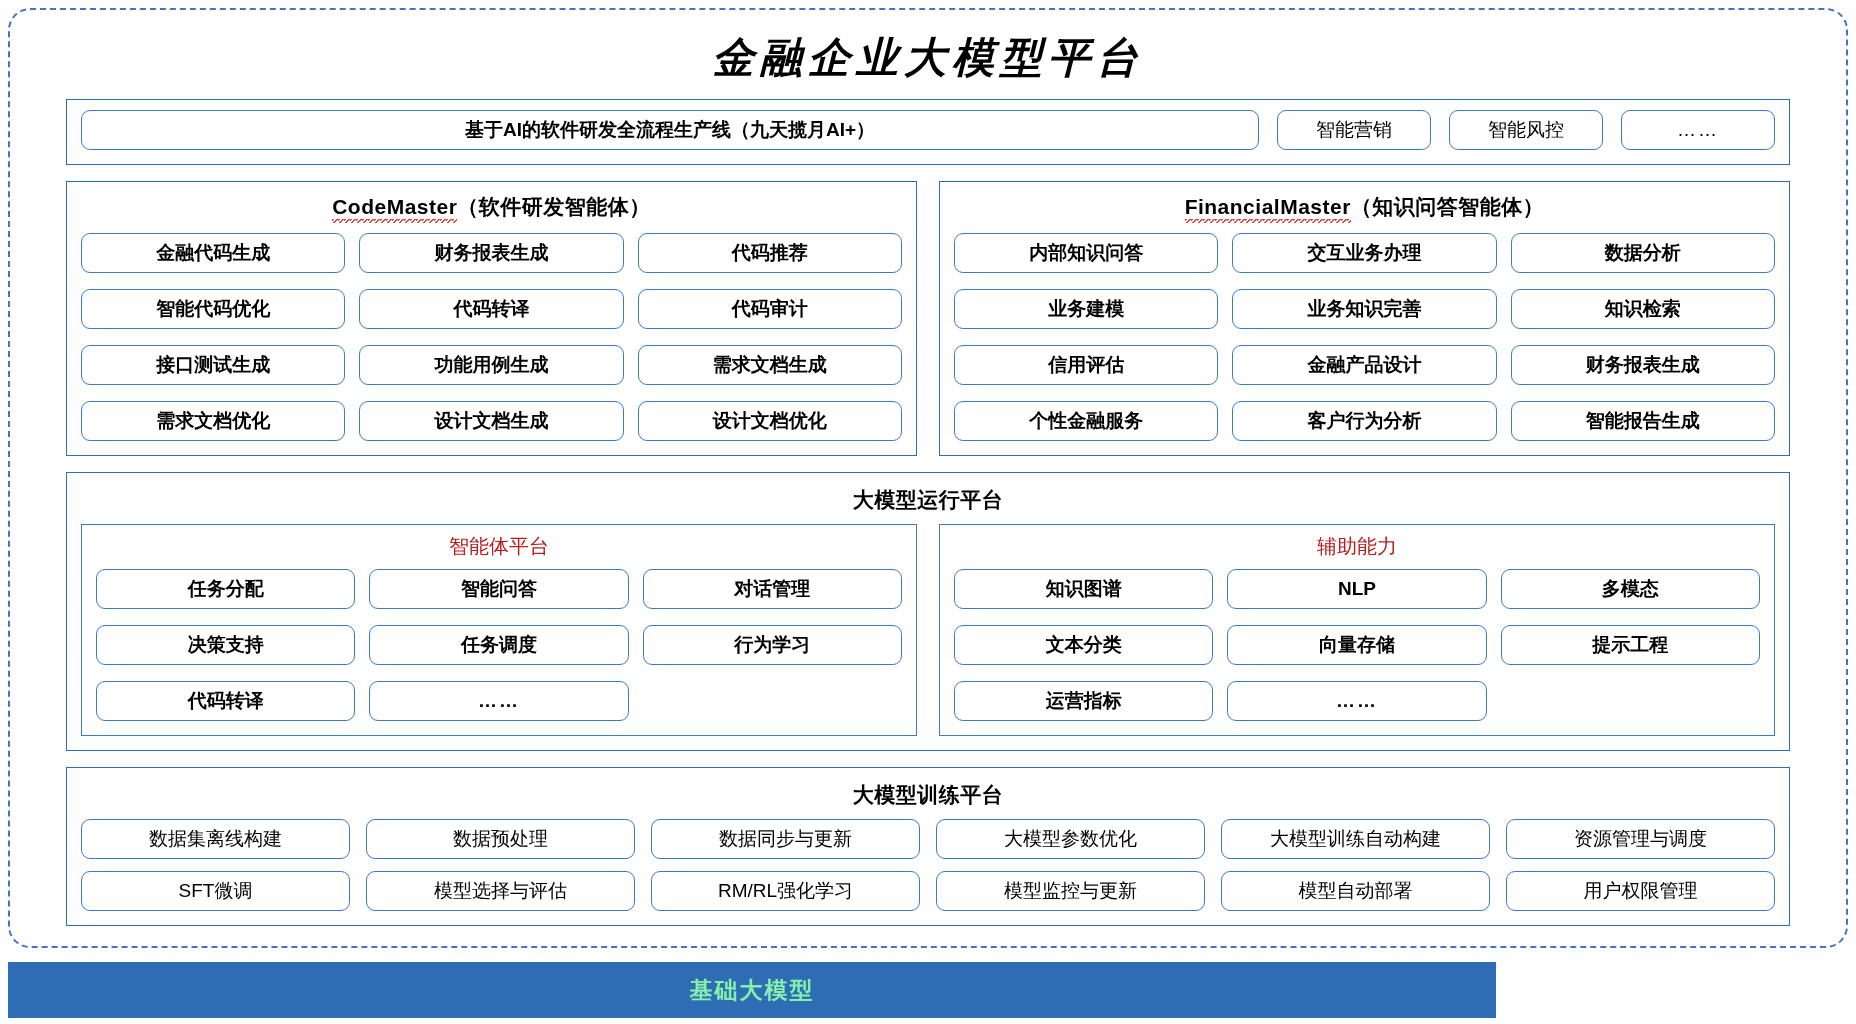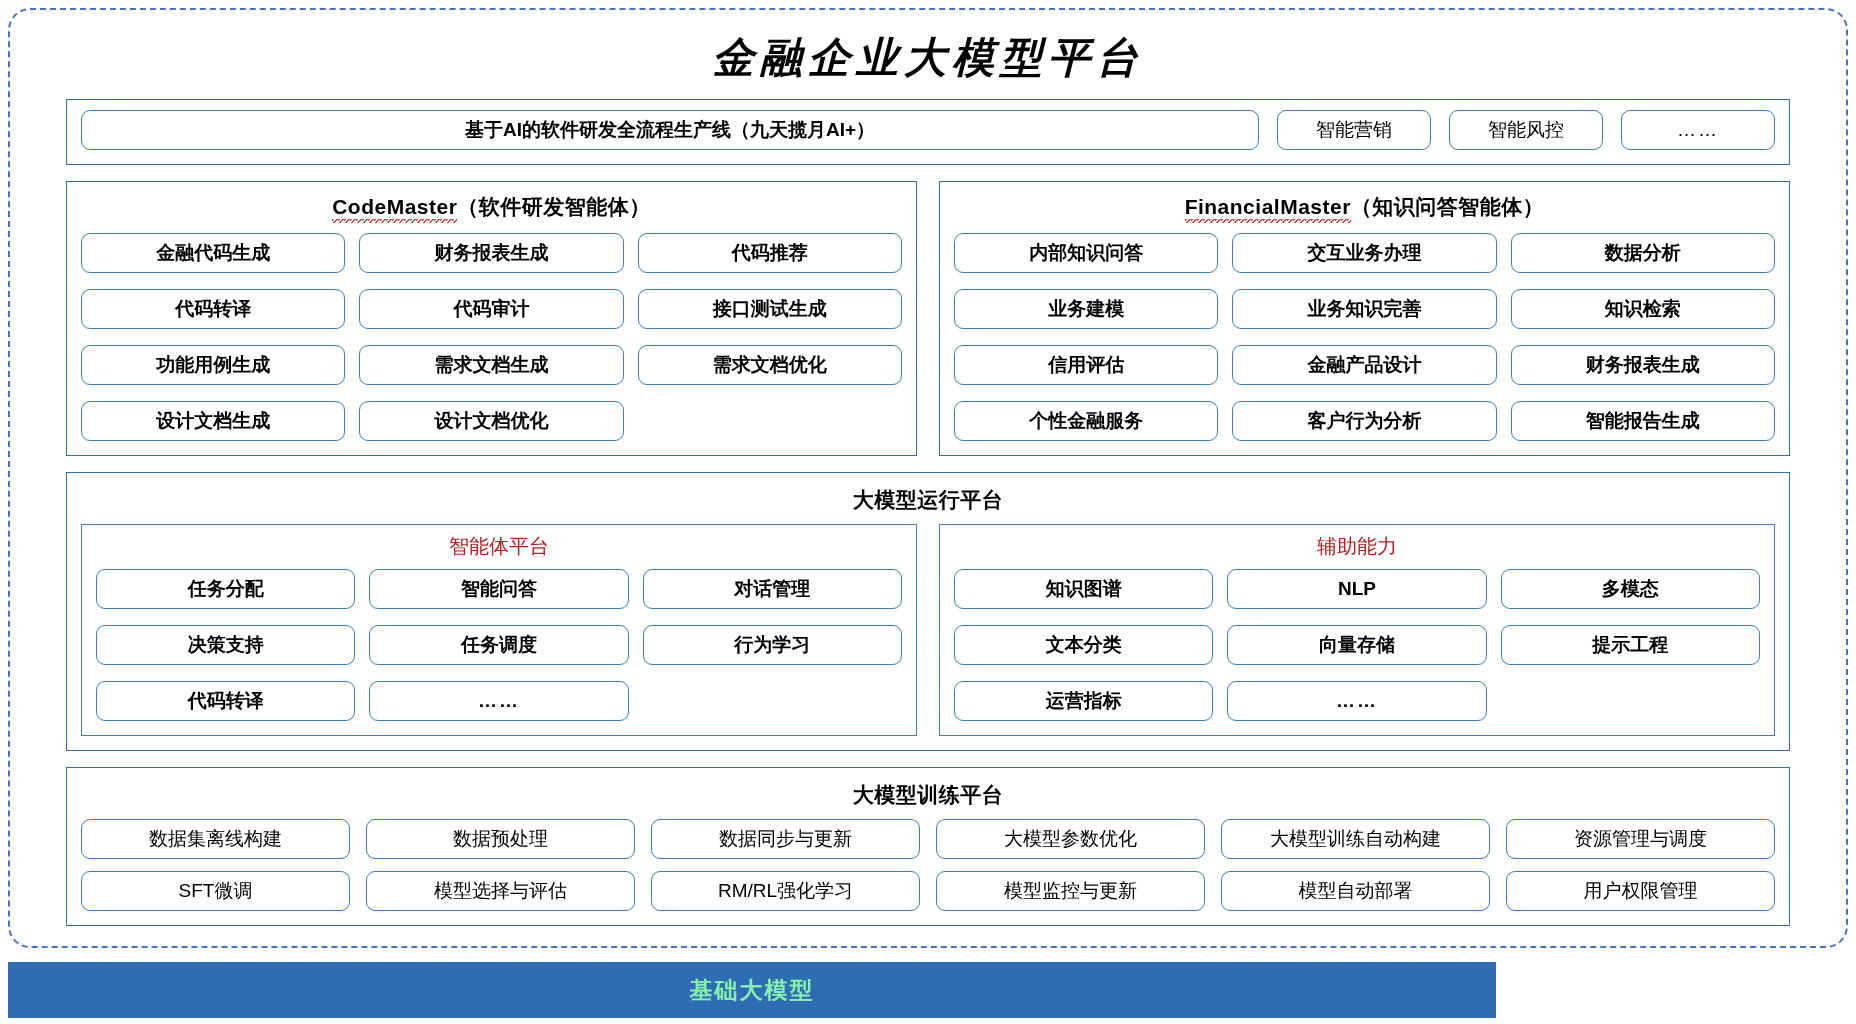--- a/index.html
+++ b/index.html
@@ -181,20 +181,21 @@
     </section>
 
     <div class="agents">
 
       <section class="agent-panel">
         <div class="panel-title"><span class="title-en">CodeMaster</span><span>（软件研发智能体）</span></div>
         <div class="grid4">
           <div class="pill">金融代码生成</div>
           <div class="pill">财务报表生成</div>
           <div class="pill">代码推荐</div>
+          <div class="pill">智能代码优化</div>
           <div class="pill">代码转译</div>
           <div class="pill">代码审计</div>
           <div class="pill">接口测试生成</div>
           <div class="pill">功能用例生成</div>
           <div class="pill">需求文档生成</div>
           <div class="pill">需求文档优化</div>
           <div class="pill">设计文档生成</div>
           <div class="pill">设计文档优化</div>
         </div>
       </section>

